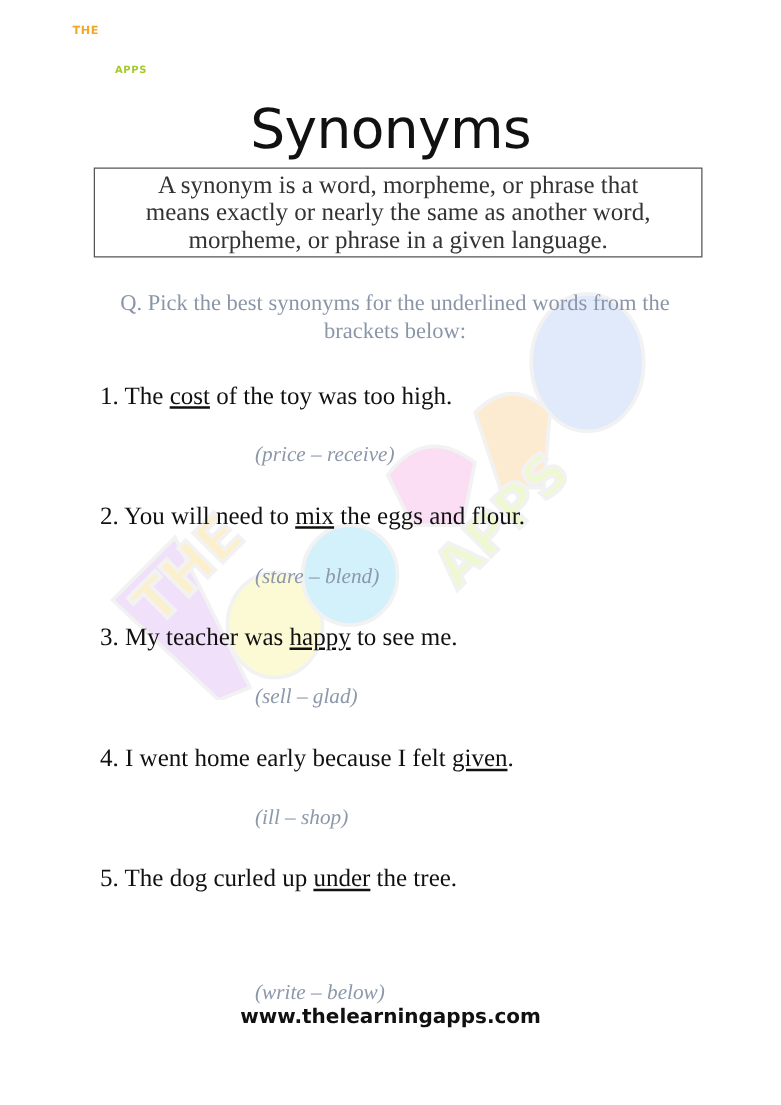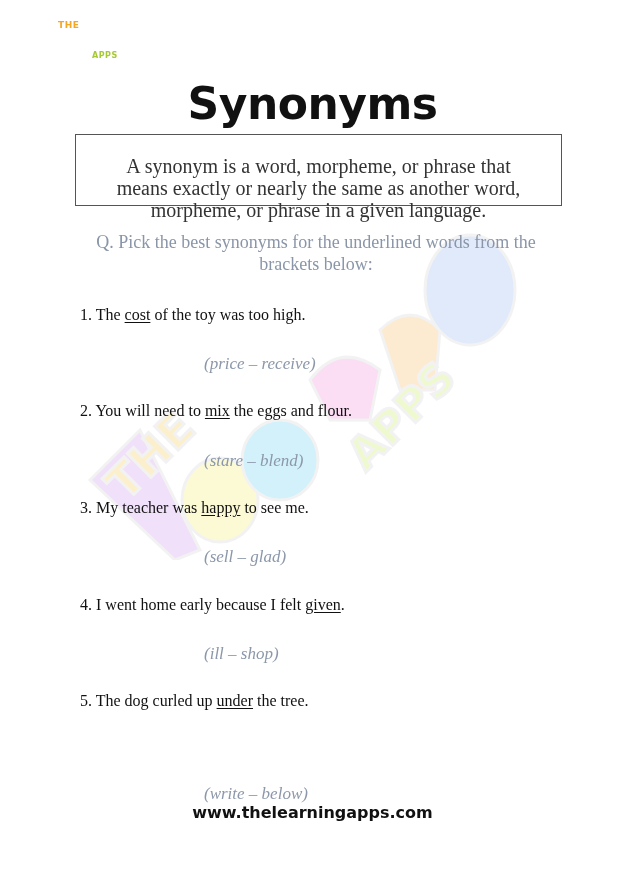--- a/index.html
+++ b/index.html
@@ -20,39 +20,39 @@
     .logo .apps { position: absolute; left: 54px; top: 33px; font: bold 8px "DejaVu Sans", sans-serif; color: #a6c933; letter-spacing: 0.5px; }
 
     
     .watermark { position: absolute; left: 80px; top: 230px; width: 470px; height: 330px; pointer-events: none; opacity: 0.35; }
 
     
     .title {
       position: absolute; left: 0; right: 0; top: 78px;
       text-align: center;
       font-family: "DejaVu Sans", sans-serif;
-      font-size: 44px; font-weight: bold; color: #111;
+      font-size: 44px; font-weight: normal; color: #111;
       letter-spacing: -0.5px;
     }
 
     .definition {
       position: absolute; left: 75px; top: 134px; width: 487px; height: 72px;
       border: 1px solid #555;
       box-sizing: border-box;
       text-align: center;
       font-size: 20px; line-height: 22px; color: #333;
-      padding-top: 20px;
+      padding-top: 2px;
     }
 
     .instruction {
       position: absolute; left: 76px; top: 231px; width: 480px;
       font-size: 18px; line-height: 22px; color: #8a96a8; text-align: center;
     }
 
-    .q { position: absolute; left: 80px; font-size: 16px; color: #111; }
+    .q { position: absolute; left: 80px; font-size: 20px; color: #111; }
     .q u { text-decoration: underline; text-underline-offset: 2px; }
     .opt { position: absolute; left: 204px; font-size: 17px; color: #8c98aa; font-style: italic; }
 
     .footer {
       position: absolute; left: 0; right: 0; top: 803px;
       text-align: center;
       font-family: "DejaVu Sans", sans-serif; font-weight: bold;
       font-size: 16px; color: #111;
     }
   </style>

